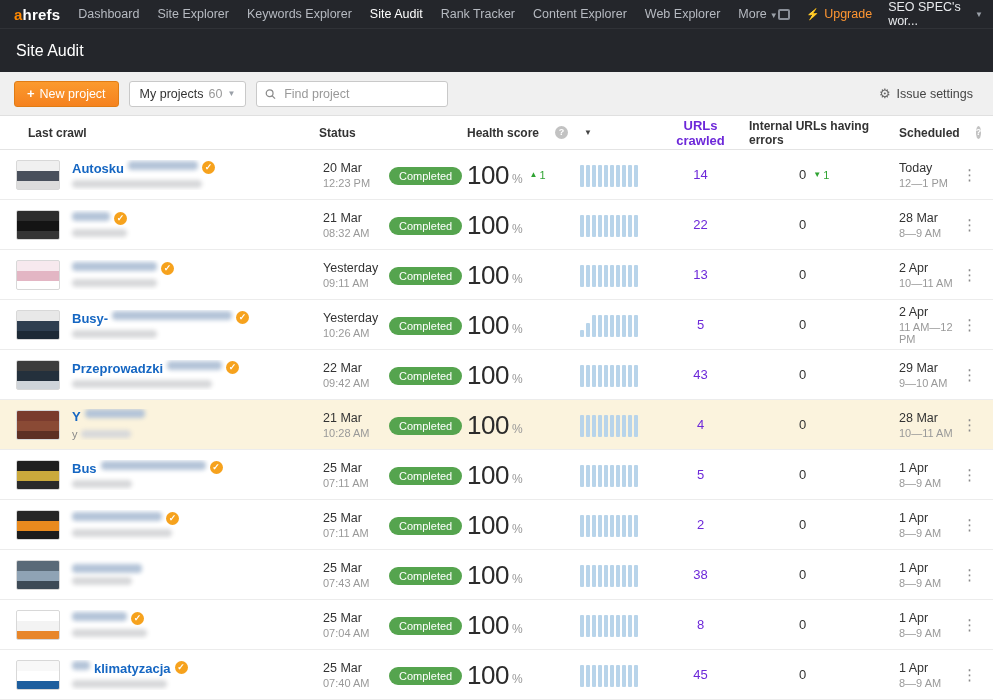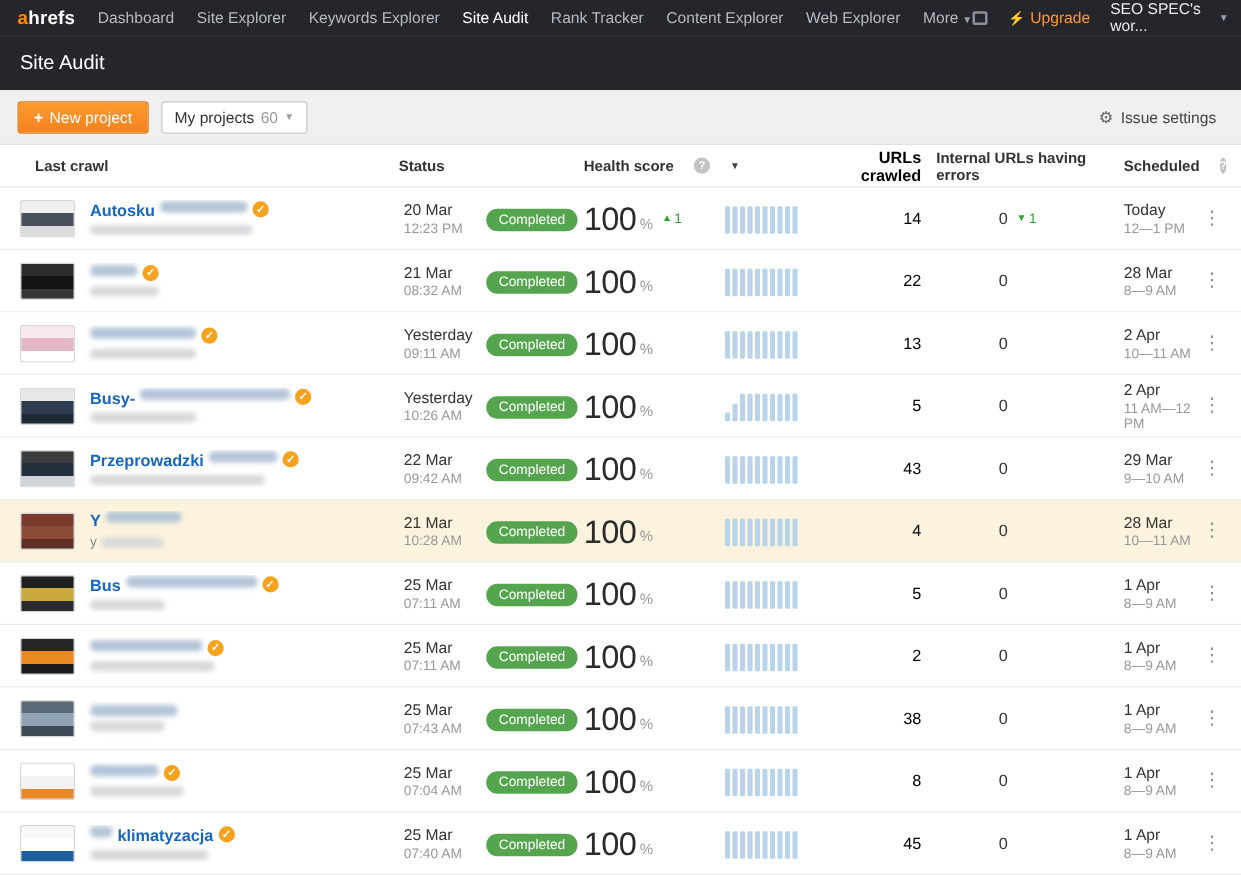--- a/index.html
+++ b/index.html
@@ -71,21 +71,21 @@
     grid-template-columns: 295px 70px 78px 95px 110px 85px 140px 70px 18px;
     align-items: center; padding: 0 16px;
   }
   .thead { height: 34px; font-size: 12px; font-weight: 700; color: #333; border-bottom: 1px solid #e4e4e4; }
   .trow  { height: 50px; border-bottom: 1px solid #ececec; background: #fff; }
   .trow.highlight { background: #fbf3dd; }
 
   .col-crawl { padding-left: 12px; }
   .col-status { padding-left: 8px; }
   .col-health { padding-left: 8px; }
-  .col-urls { text-align: right; padding-right: 12px; font-size: 13px; color:#000000; }
+  .col-urls { text-align: center; padding-right: 12px; font-size: 13px; color:#6d28d9; }
   .col-sched { padding-left: 10px; }
   .trow .col-errors { padding-left: 50px; font-size: 13px; color: #333; display:flex; align-items:center; }
 
   .thead .col-health, .thead .col-sched { display: flex; align-items: center; gap: 16px; }
   .info-icon {
     width: 13px; height: 13px; border-radius: 50%; background: #c2c2c2; color: #fff;
     font-size: 9px; line-height: 13px; text-align: center; font-weight: 700; display: inline-block;
   }
   .sort-caret { font-size: 8px; color: #444; }
 
@@ -153,20 +153,27 @@
 <div class="toolbar">
   <button class="btn-new">
     <span class="plus">+</span>
     <span>New project</span>
   </button>
   <button class="btn-myprojects">
     <span>My projects</span>
     <span class="count">60</span>
     <span class="caret">▼</span>
   </button>
+  <div class="search">
+    <svg width="12" height="12" viewBox="0 0 14 14">
+      <circle cx="6" cy="6" r="4.4" fill="none" stroke="#8a8a8a" stroke-width="1.6"></circle>
+      <line x1="9.4" y1="9.4" x2="13" y2="13" stroke="#8a8a8a" stroke-width="1.6"></line>
+    </svg>
+    <input type="text" placeholder="Find project" style="">
+  </div>
   <button class="issue-settings">
     <span class="gear">⚙</span>
     <span>Issue settings</span>
   </button>
 </div>
 
 <div class="thead grid">
   <div class="col-crawl">Last crawl</div>
   <div class="col-status">Status</div>
   <div class="col-health" style="grid-column: 4 / span 2;">

